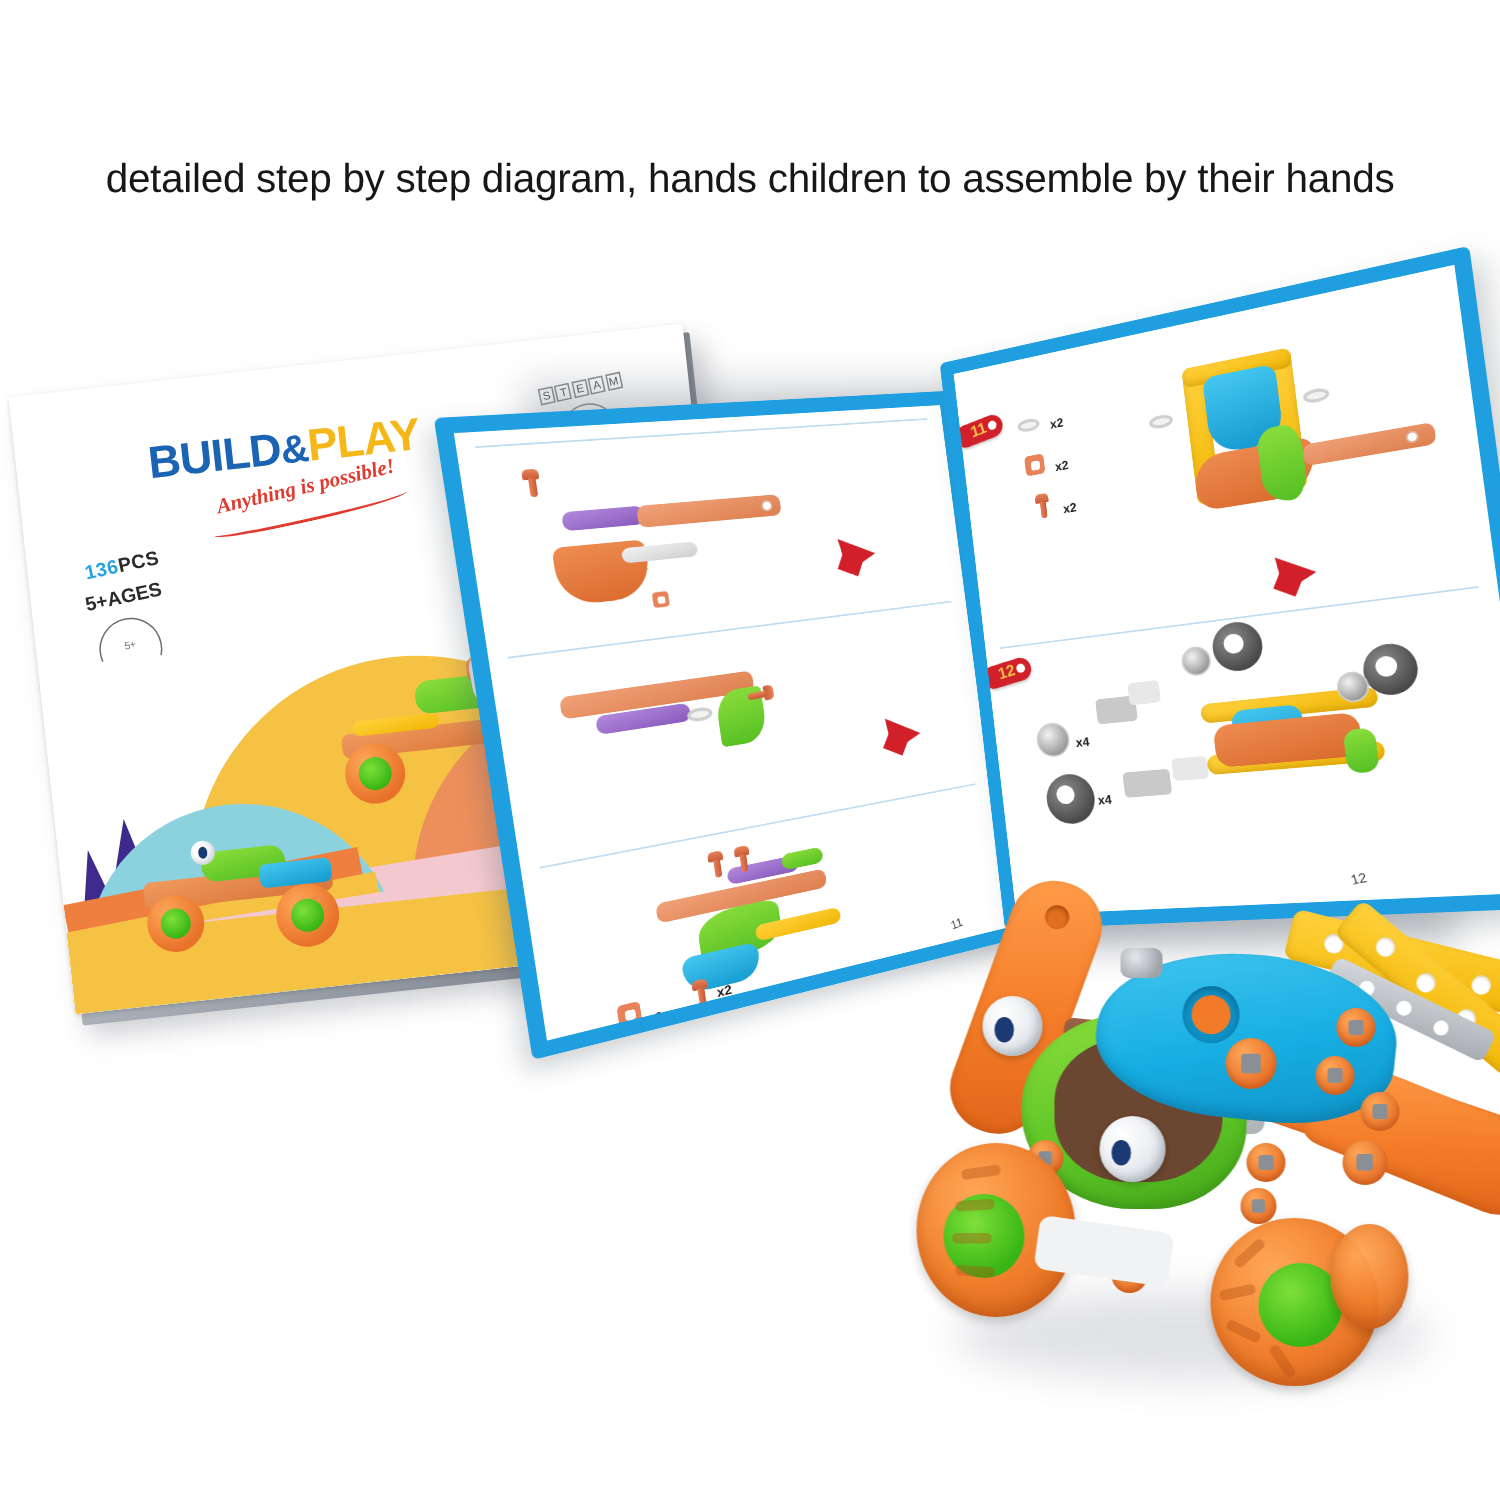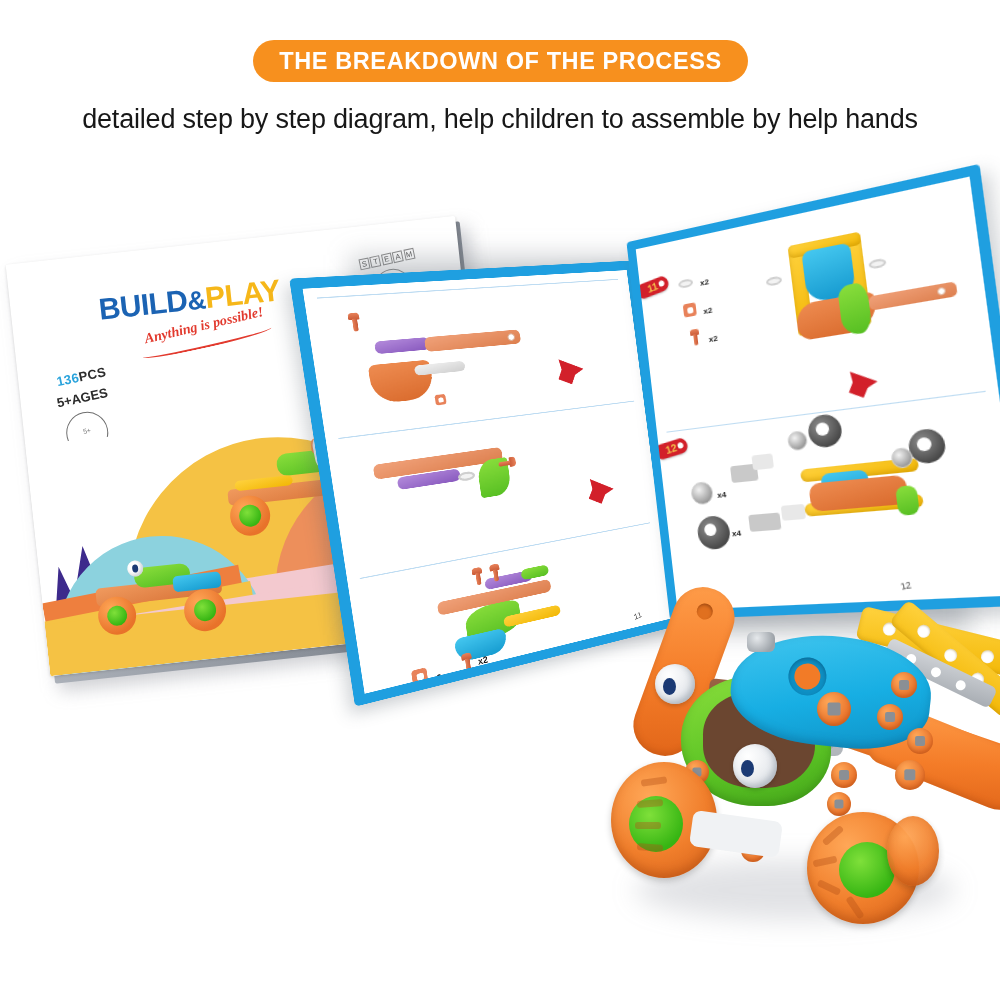--- a/index.html
+++ b/index.html
@@ -616,24 +616,21 @@
     border-radius: 50%;
     background: radial-gradient(circle at 36% 30%, #E6E9EC, #9DA3A9 75%);
   }
 </style>
 </head>
 <body>
 
 <div class="stage">
 
   <div class="header-area">
-    <div class="title-pill">
-      <span class="title-pill-text">THE BREAKDOWN OF THE PROCESS</span>
-    </div>
-    <div class="subtitle">detailed step by step diagram, help children to assemble by help hands</div>
+    <div class="subtitle">detailed step by step diagram, hands children to assemble by their hands</div>
   </div>
 
   <div class="cover-wrap">
     <div class="cover-shadow"></div>
     <div class="cover-edge"></div>
     <div class="cover">
 
       <div class="logo">
         <span class="c-blue">BUILD</span><span class="c-amp">&amp;</span><span class="c-yellow">PLAY</span>
       </div>

